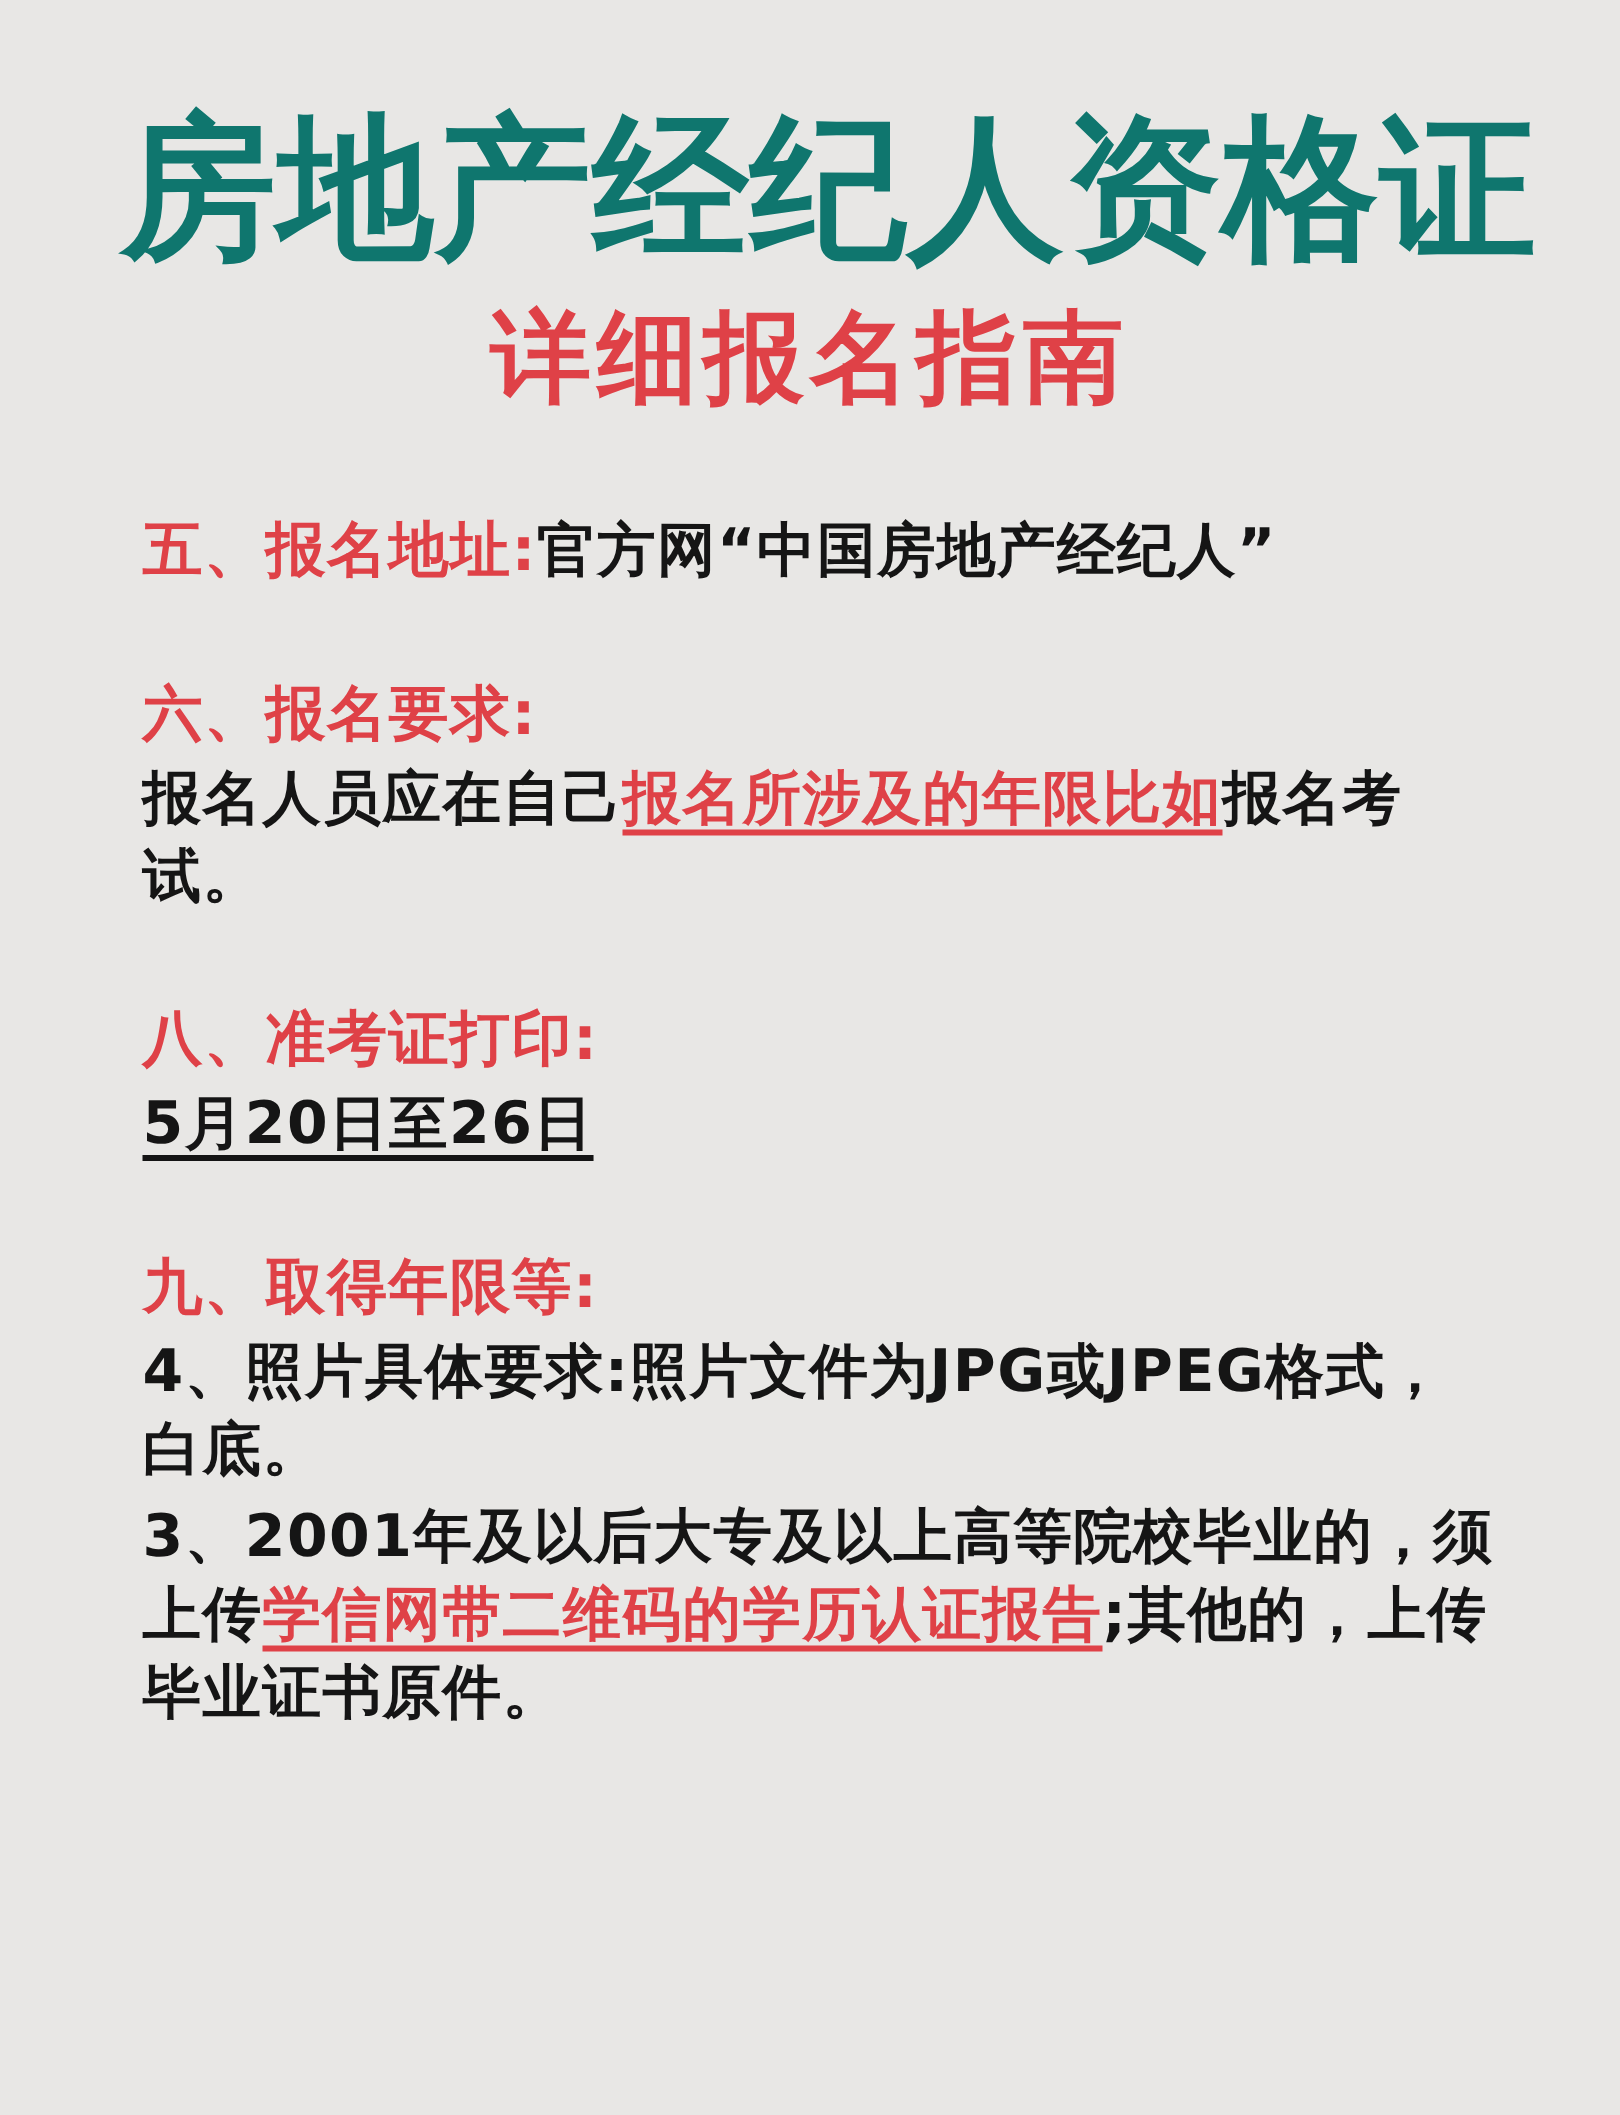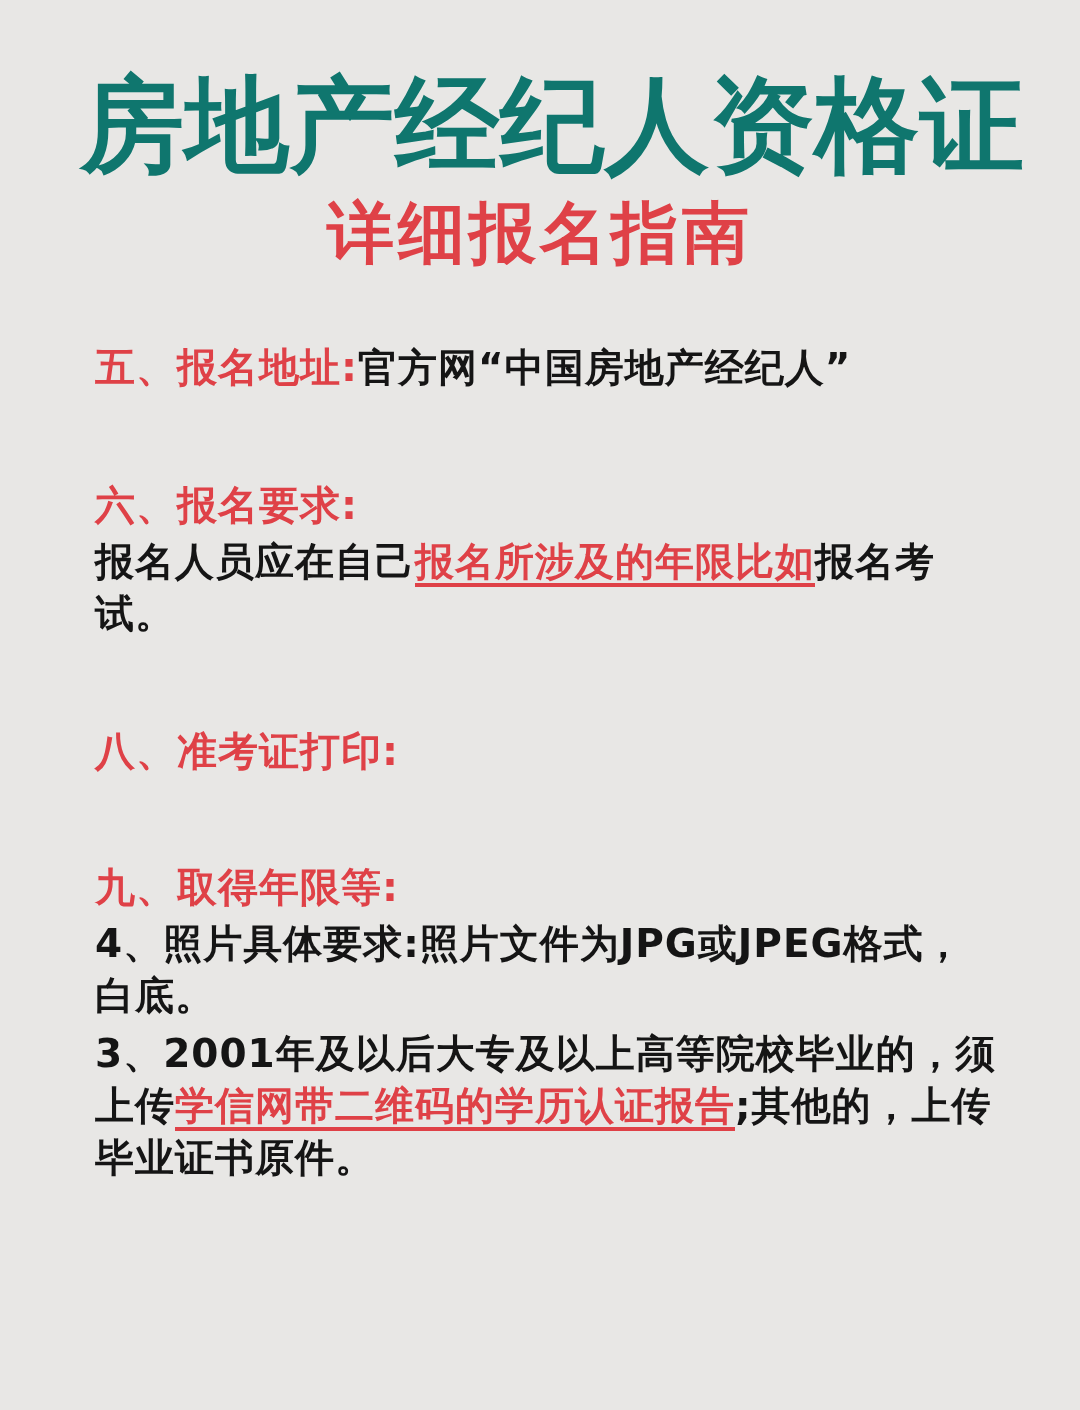--- a/index.html
+++ b/index.html
@@ -33,24 +33,23 @@
   }
   .subtitle {
     margin-top: 14px;
     margin-left: -15px;
     text-align: center;
     font-size: 67px;
     line-height: 76px;
     font-weight: 900;
     color: var(--accent-red);
     letter-spacing: 4px;
-    font-family: Liberation Mono, monospace;
   }
   .content { margin-top: 66px; }
-  .section { margin-top: 86px; }
+  .section { margin-top: 57px; }
   .section:first-child { margin-top: 0; }
   .heading {
     font-size: 40px;
     line-height: 50px;
     font-weight: 800;
     color: var(--accent-red);
     letter-spacing: 1px;
   }
   .body-line {
     margin-top: 6px;
@@ -97,20 +96,21 @@
     </div>
 
     <div class="section">
       <p class="heading">六、报名要求:</p>
       <p class="body-line"><span>报名人员应在自己</span><span class="u-red">报名所涉及的年限比如</span><span>报名考试。</span></p>
     </div>
 
 
     <div class="section">
       <p class="heading">八、准考证打印:</p>
+      <p class="body-line"><span class="u-black">5月20日至26日</span></p>
     </div>
 
     <div class="section">
       <p class="heading">九、取得年限等:</p>
       <p class="body-line">4、照片具体要求:照片文件为JPG或JPEG格式，白底。</p>
       <p class="body-line"><span>3、2001年及以后大专及以上高等院校毕业的，须上传</span><span class="u-red">学信网带二维码的学历认证报告</span><span>;其他的，上传毕业证书原件。</span></p>
     </div>
 
   </div>
 </div>

